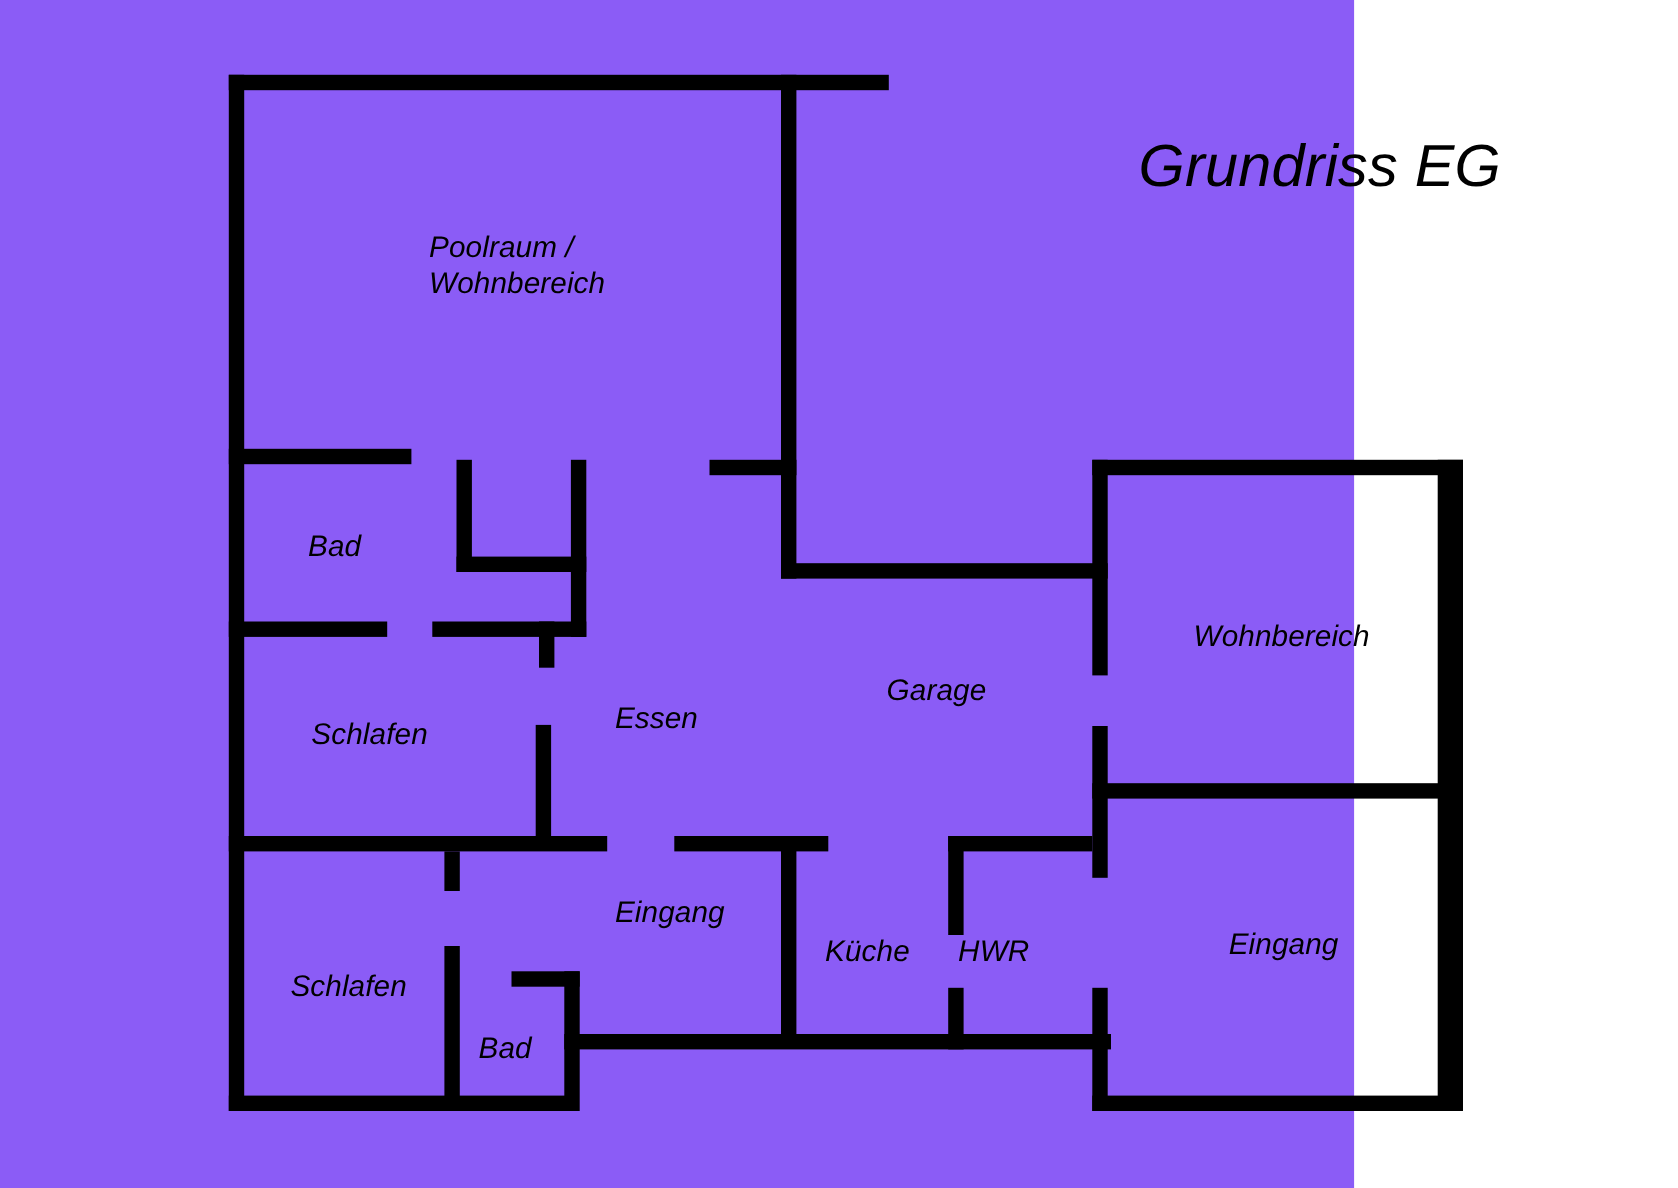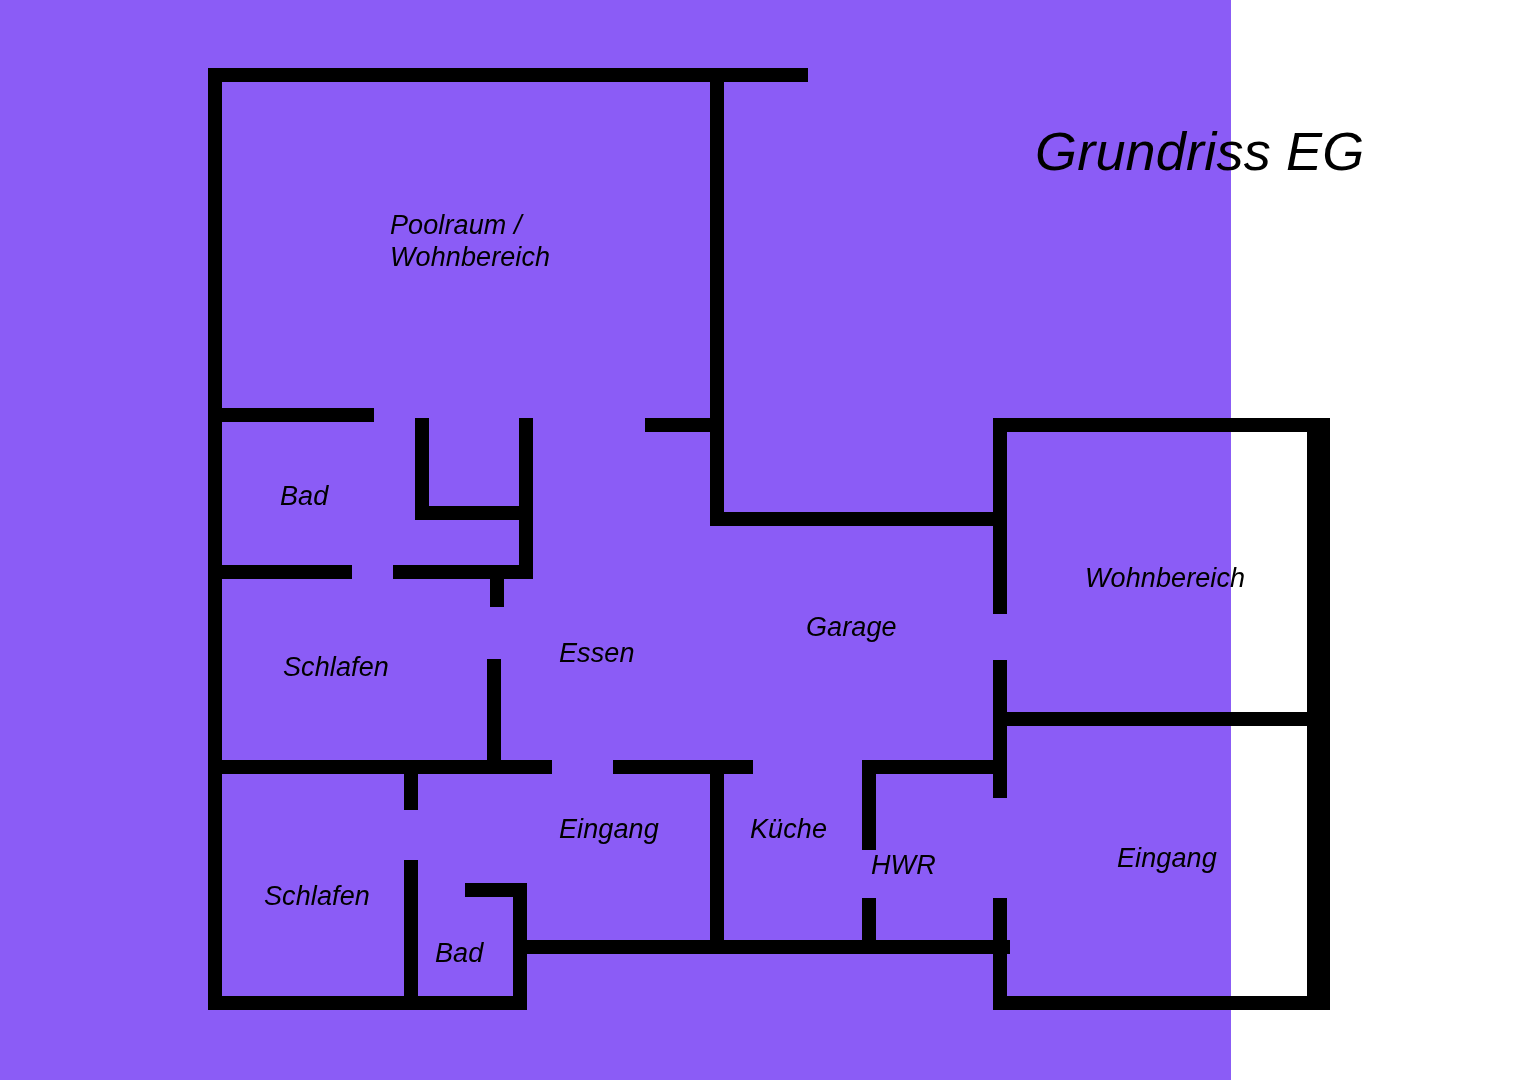--- a/index.html
+++ b/index.html
@@ -98,18 +98,18 @@
       <div class="room-label two-line" style="left: 390px; top: 210px;">Poolraum /
 Wohnbereich</div>
       <div class="room-label" style="left: 280px; top: 481px;">Bad</div>
       <div class="room-label" style="left: 283px; top: 652px;">Schlafen</div>
       <div class="room-label" style="left: 559px; top: 638px;">Essen</div>
       <div class="room-label" style="left: 806px; top: 612px;">Garage</div>
       <div class="room-label" style="left: 1085px; top: 563px;">Wohnbereich</div>
       <div class="room-label" style="left: 264px; top: 881px;">Schlafen</div>
       <div class="room-label" style="left: 435px; top: 938px;">Bad</div>
       <div class="room-label" style="left: 559px; top: 814px;">Eingang</div>
-      <div class="room-label" style="left: 750px; top: 814px;">Küche</div>
+      <div class="room-label" style="left: 750px; top: 850px;">Küche</div>
       <div class="room-label" style="left: 871px; top: 850px;">HWR</div>
       <div class="room-label" style="left: 1117px; top: 843px;">Eingang</div>
     </div>
 
 </div>
 
 </body></html>

